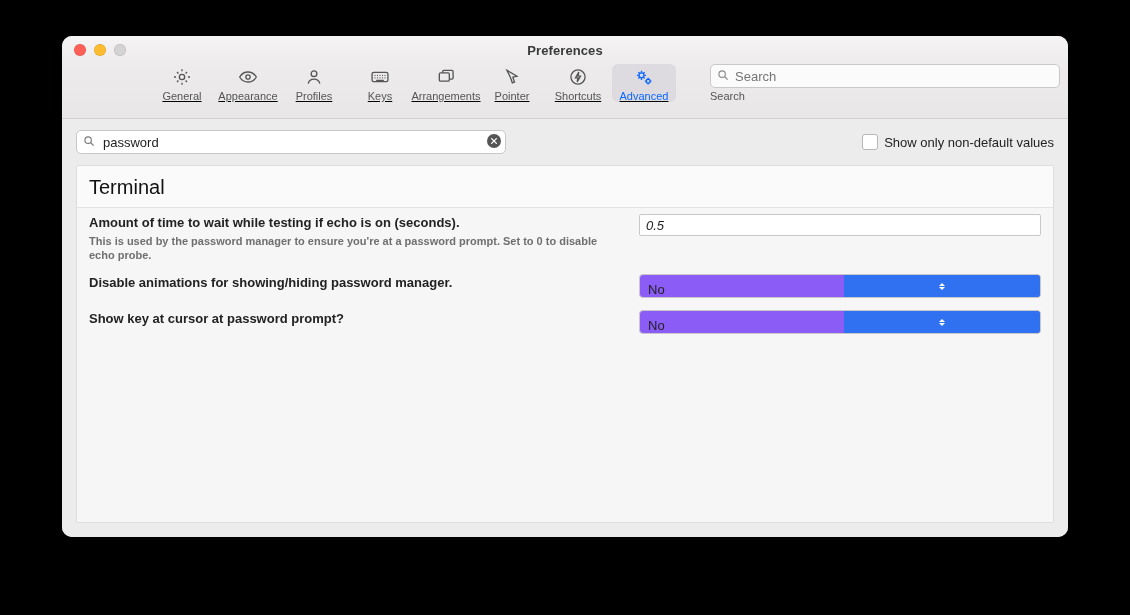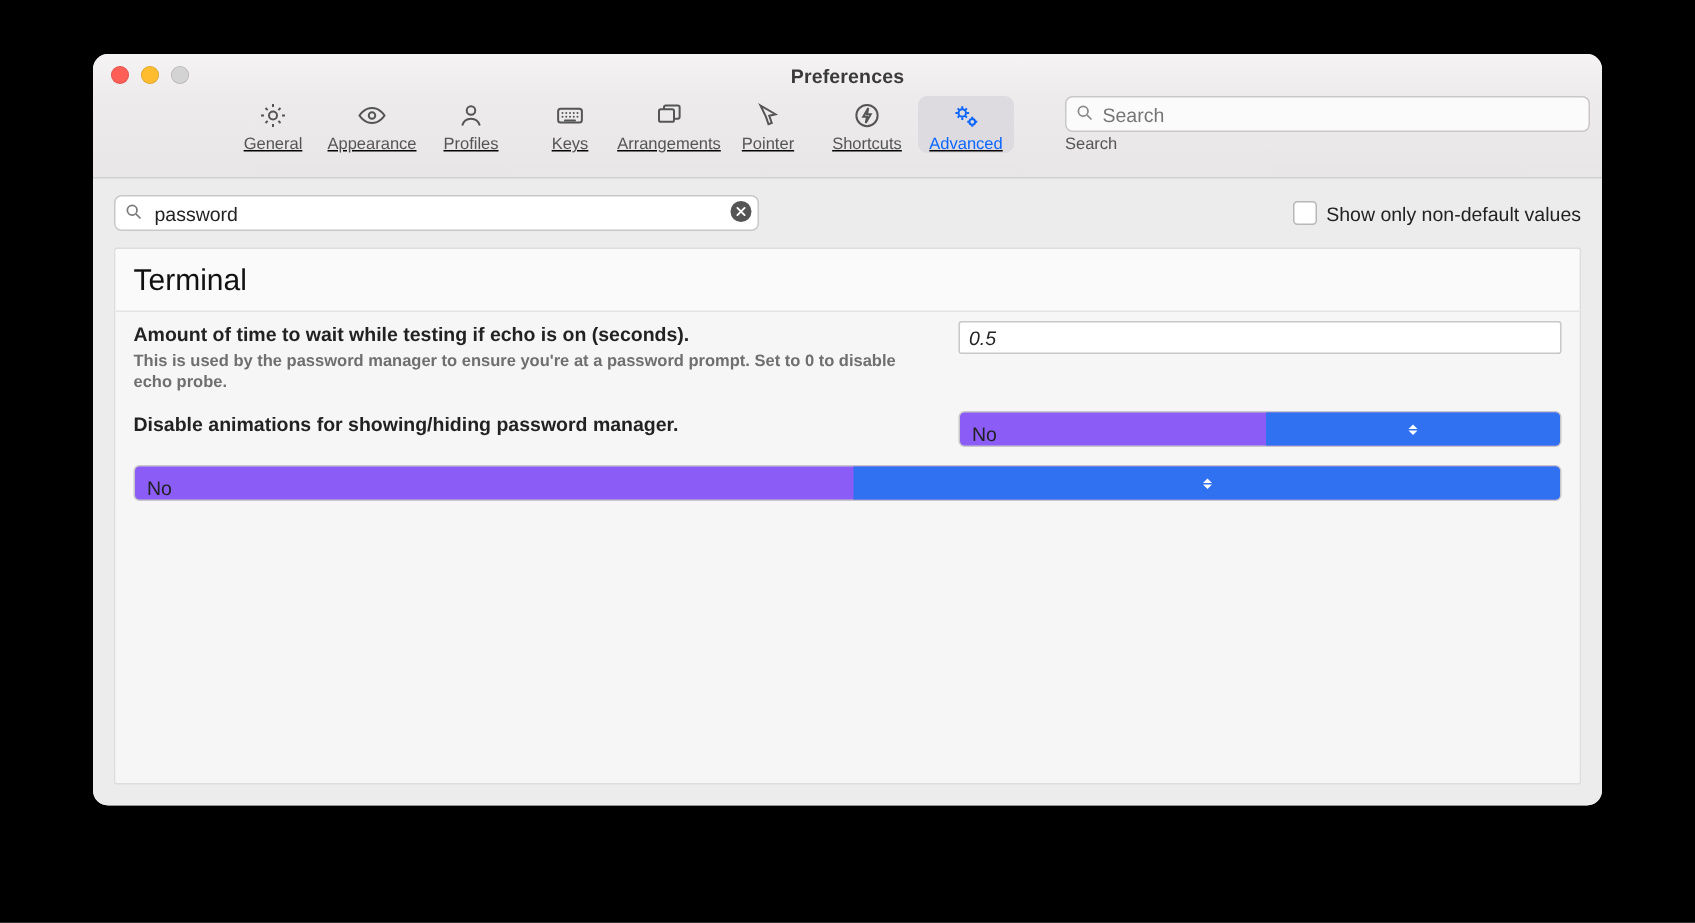--- a/index.html
+++ b/index.html
@@ -379,20 +379,23 @@
                 <span>No</span>
                 <span class="stepper">
                   <span class="ar up"></span>
                     <span class="ar down"></span>
                 </span>
               </div>
             </div>
           </div>
 
           <div class="row">
+            <div class="left">
+              <div class="primary">Show key at cursor at password prompt?</div>
+            </div>
             <div class="right">
               <div class="combo">
                 <span>No</span>
                 <span class="stepper">
                   <span class="ar up"></span>
                     <span class="ar down"></span>
                 </span>
               </div>
             </div>
           </div>

